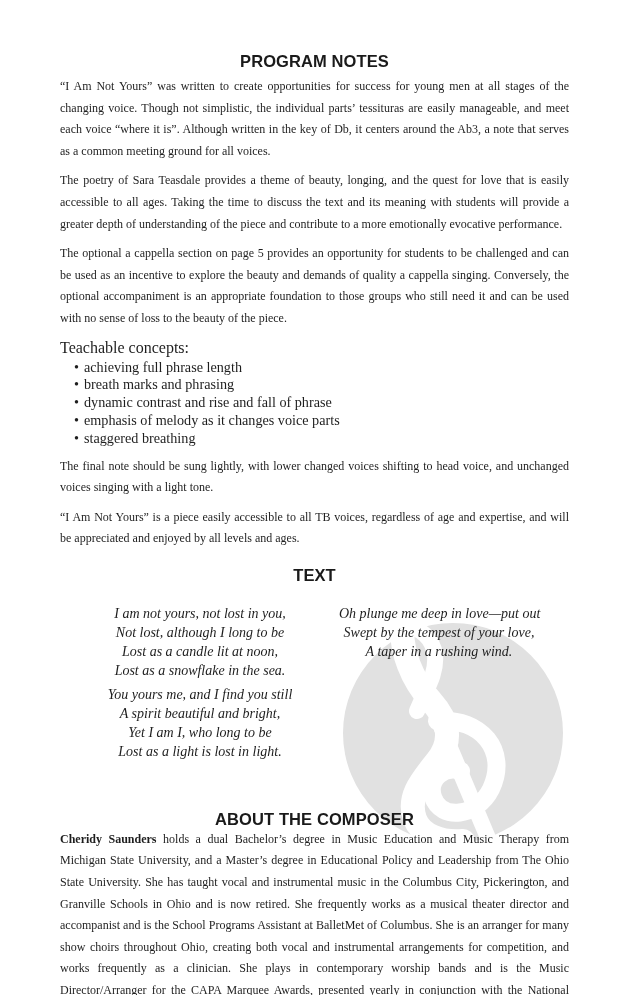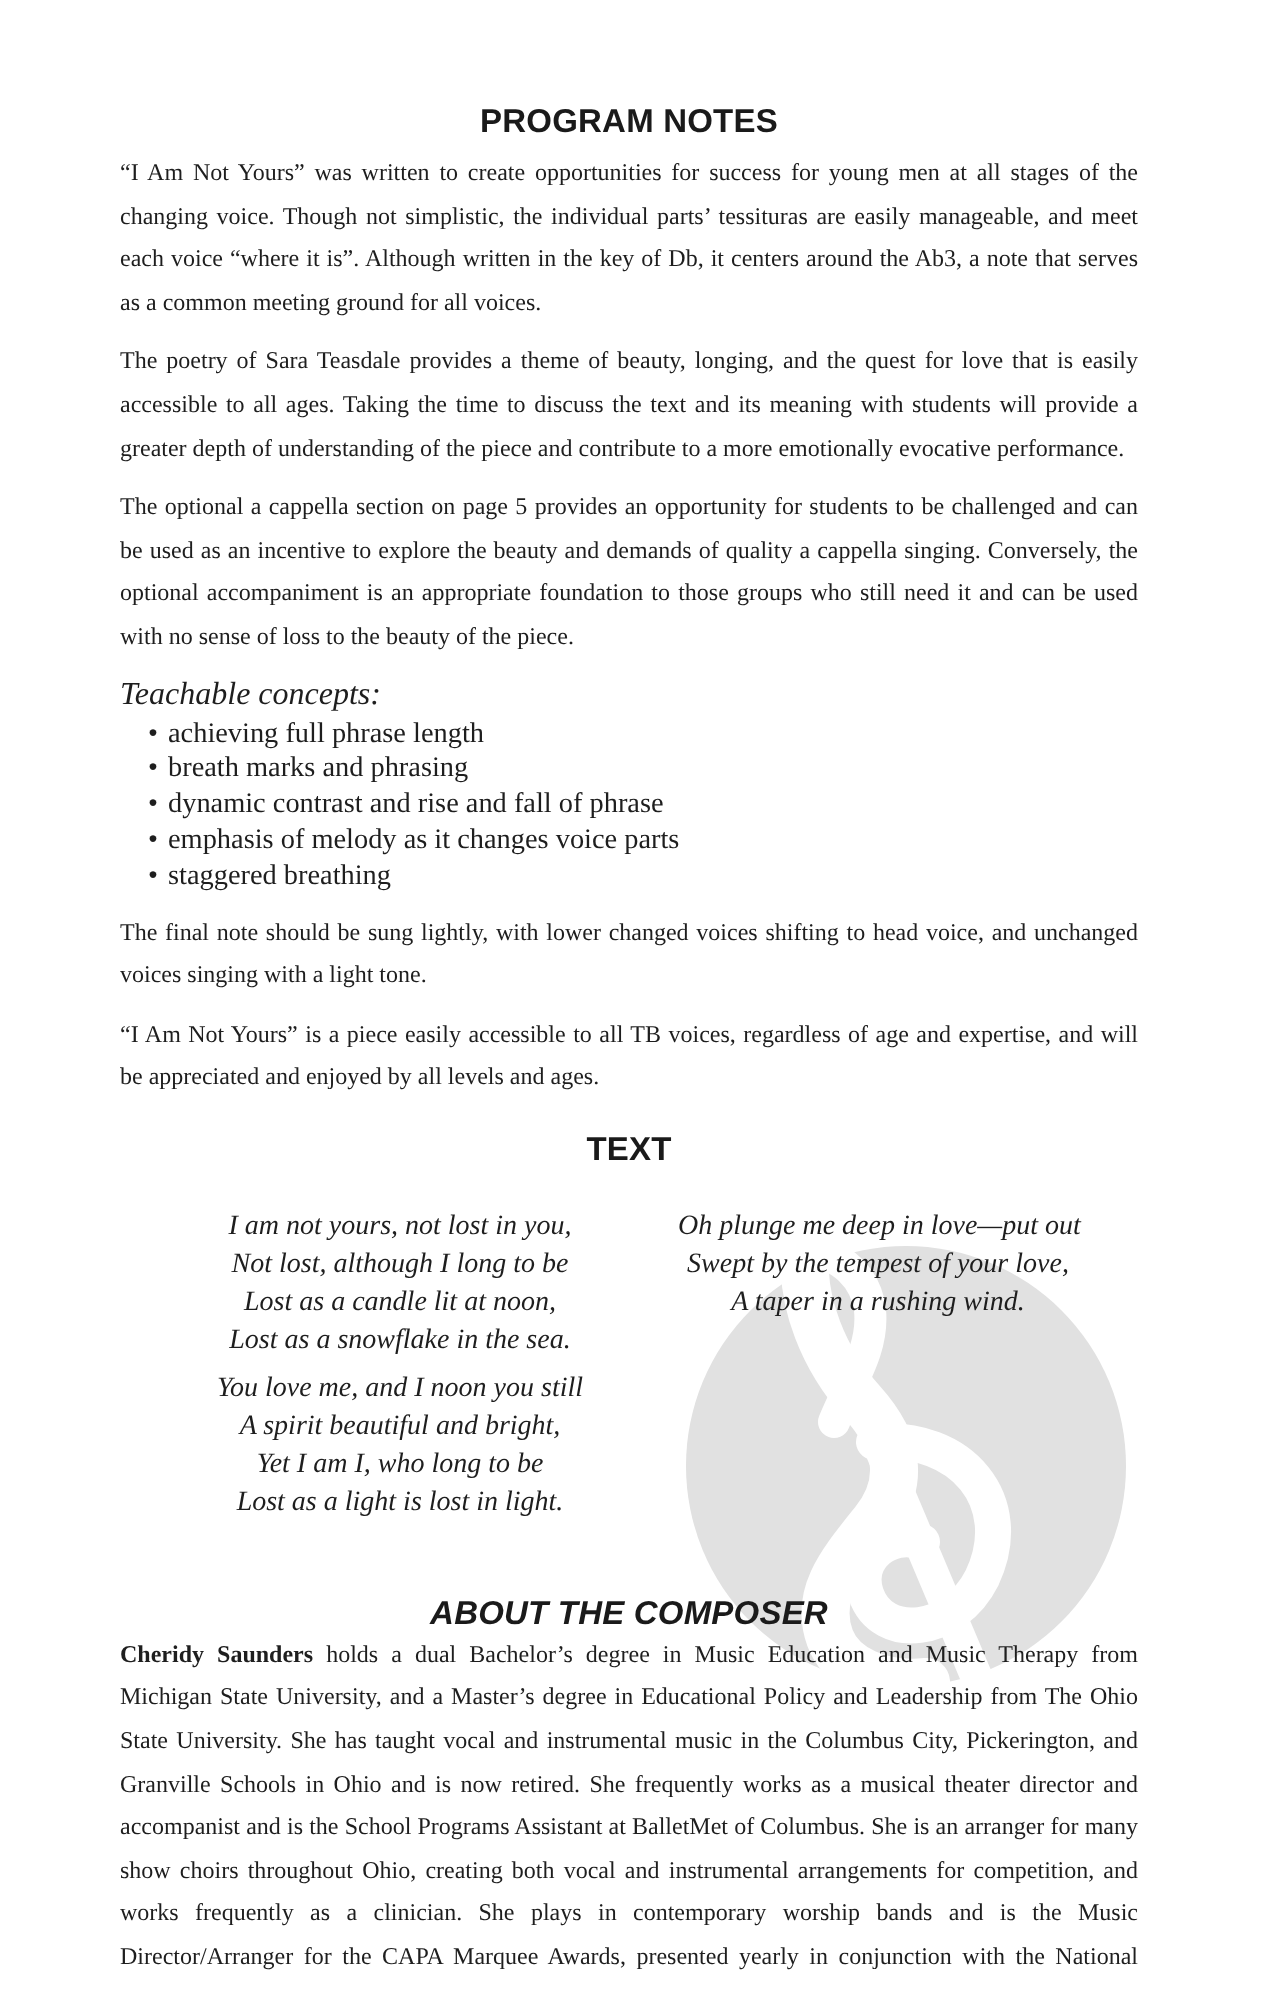--- a/index.html
+++ b/index.html
@@ -39,21 +39,21 @@
       font-family: "Liberation Sans", "DejaVu Sans", sans-serif;
       font-weight: bold;
       font-size: 16.5px;
       text-align: center;
       margin: 0;
       letter-spacing: 0.1px;
       color: #1a1a1a;
     }
     .heading.h-program { margin-bottom: 5px; }
     .heading.h-text { margin-top: 16px; margin-bottom: 19px; }
-    .heading.h-composer { margin-top: 32px; margin-bottom: 0px; font-style: italic; }
+    .heading.h-composer { margin-top: 44px; margin-bottom: 0px; }
     p {
       margin: 0 0 8px 0;
       font-size: 12px;
       line-height: 21.6px;
       text-align: justify;
     }
     ul.concepts {
       list-style: none;
       margin: 0 0 8px 0;
       padding: 0 0 0 14px;
@@ -65,21 +65,20 @@
       padding-left: 10px;
     }
     ul.concepts li .bullet {
       position: absolute;
       left: 0;
       top: 0;
     }
     .concept-label {
       margin-bottom: 2px;
       line-height: 19px;
-      font-style: italic;
     }
     .poem {
       display: flex;
       justify-content: space-between;
       font-style: italic;
       font-size: 14px;
       line-height: 19px;
       text-align: center;
       padding: 0 30px 0 40px;
     }
@@ -131,21 +130,21 @@
 
     <section class="poem">
       <div class="poem-col">
         <div class="stanza">
           <div>I am not yours, not lost in you,</div>
           <div>Not lost, although I long to be</div>
           <div>Lost as a candle lit at noon,</div>
           <div>Lost as a snowflake in the sea.</div>
         </div>
         <div class="stanza">
-          <div>You love me, and I noon you still</div>
+          <div>You yours me, and I find you still</div>
           <div>A spirit beautiful and bright,</div>
           <div>Yet I am I, who long to be</div>
           <div>Lost as a light is lost in light.</div>
         </div>
       </div>
       <div class="poem-col">
         <div class="stanza">
           <div>Oh plunge me deep in love—put out</div>
           <div>Swept by the tempest of your love,</div>
           <div>A taper in a rushing wind.</div>

